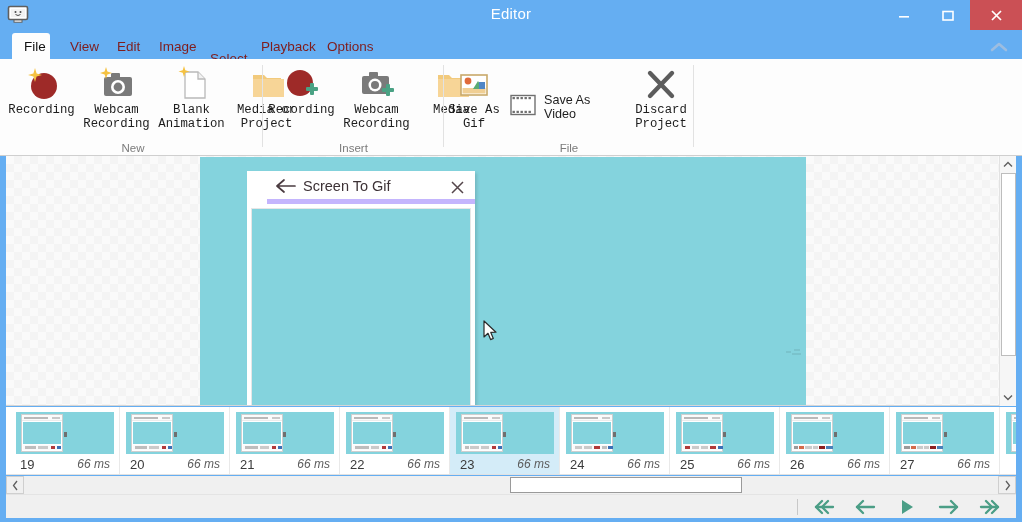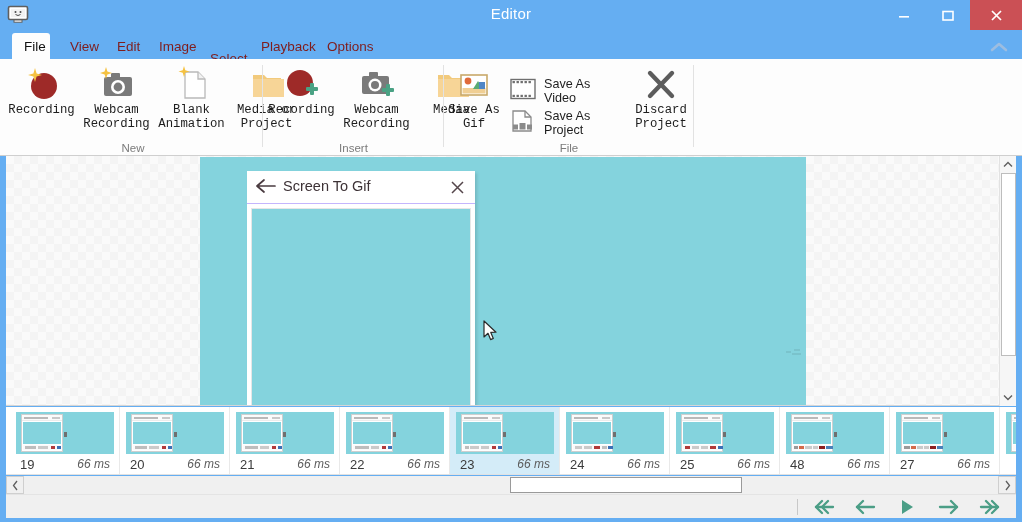--- a/index.html
+++ b/index.html
@@ -101,21 +101,21 @@
     position: absolute; left: 194px; top: 1px; width: 606px; height: 249px;
     background: #84d3dd;
   }
   .dlg {
     position: absolute; left: 47px; top: 14px; width: 228px; height: 240px;
     background: #ffffff;
     box-shadow: 2px 2px 3px rgba(0,0,0,.13);
   }
   .dlg-bar {
     position: relative; height: 33px; background: #ffffff;
-    display: flex; align-items: center; border-bottom: 1px solid #c4b5fd;
+    display: flex; align-items: center; border-bottom: 5px solid #c4b5fd; margin-left: 20px;
   }
   .dlg-back { position: absolute; left: 8px; top: 7px; }
   .dlg-title {
     position: absolute; left: 36px; top: 7px;
     font-size: 14.5px; color: #3d3236;
   }
   .dlg-close { position: absolute; right: 10px; top: 9px; }
   .dlg-body {
     position: absolute; left: 4px; top: 37px; right: 4px; bottom: 0;
     background: #84d3dd; border: 1px solid #e6e6e6; border-bottom: none;
@@ -421,34 +421,20 @@
                     <rect x="3.5" y="17.8" width="2.4" height="2.2"></rect>
                       <rect x="7.5" y="17.8" width="2.4" height="2.2"></rect>
                     <rect x="11.5" y="17.8" width="2.4" height="2.2"></rect>
                       <rect x="15.5" y="17.8" width="2.4" height="2.2"></rect>
                     <rect x="19.5" y="17.8" width="2.4" height="2.2"></rect>
                   </g>
                 </svg>
               </span>
               <span class="cap">Save As Video</span>
             </div>
-            <div class="small-btn">
-              <span>
-                <svg width="28" height="24" viewBox="0 0 28 24">
-                  <path d="M4 2 h12 l6 6 v14 h-18z" fill="#ffffff" stroke="#8b8b8b" stroke-width="1.3"></path>
-                  <path d="M16 2 v6 h6" fill="none" stroke="#8b8b8b" stroke-width="1.3"></path>
-                  <g fill="#8b8b8b">
-                      <rect x="4" y="15.5" width="5" height="5"></rect>
-                      <rect x="10.5" y="14" width="6" height="6.5"></rect>
-                      <rect x="18" y="15.5" width="5" height="5"></rect>
-                    </g>
-                </svg>
-              </span>
-              <span class="cap">Save As Project</span>
-            </div>
           </div>
 
           <div class="big-btn" style="width:64px;">
             <div class="glyph">
               <svg width="34" height="32" viewBox="0 0 34 32">
                 <path d="M6 5 L28 28 M28 5 L6 28" stroke="#5c5c5c" stroke-width="4.4" stroke-linecap="round"></path>
               </svg>
             </div>
             <div class="cap" style="width:64px;">Discard Project</div>
           </div>
@@ -667,21 +653,21 @@
               <i style="left:6px;width:5px;background:#d36a4a"></i>
             <i style="left:12px;width:7px;background:#cacaca"></i>
               <i style="left:20px;width:5px;background:#cacaca"></i>
             <i style="left:26px;width:6px;background:#8c1f1f"></i>
               <i style="left:33px;width:7px;background:#4a7fb8"></i>
           </div>
         </div>
         <span class="mini-cursor" style="left:48px;top:20px;"></span>
       </div>
       <div class="frame-meta">
-        <span class="frame-idx">48</span>
+        <span class="frame-idx">26</span>
         <span class="frame-dur">66 ms</span>
       </div>
     </div>
 
     <div class="frame" style="left:884px;">
       <div class="thumb">
         <div class="mini-win">
           <div class="mini-bar"></div>
           <div class="mini-body"></div>
           <div class="mini-foot">

